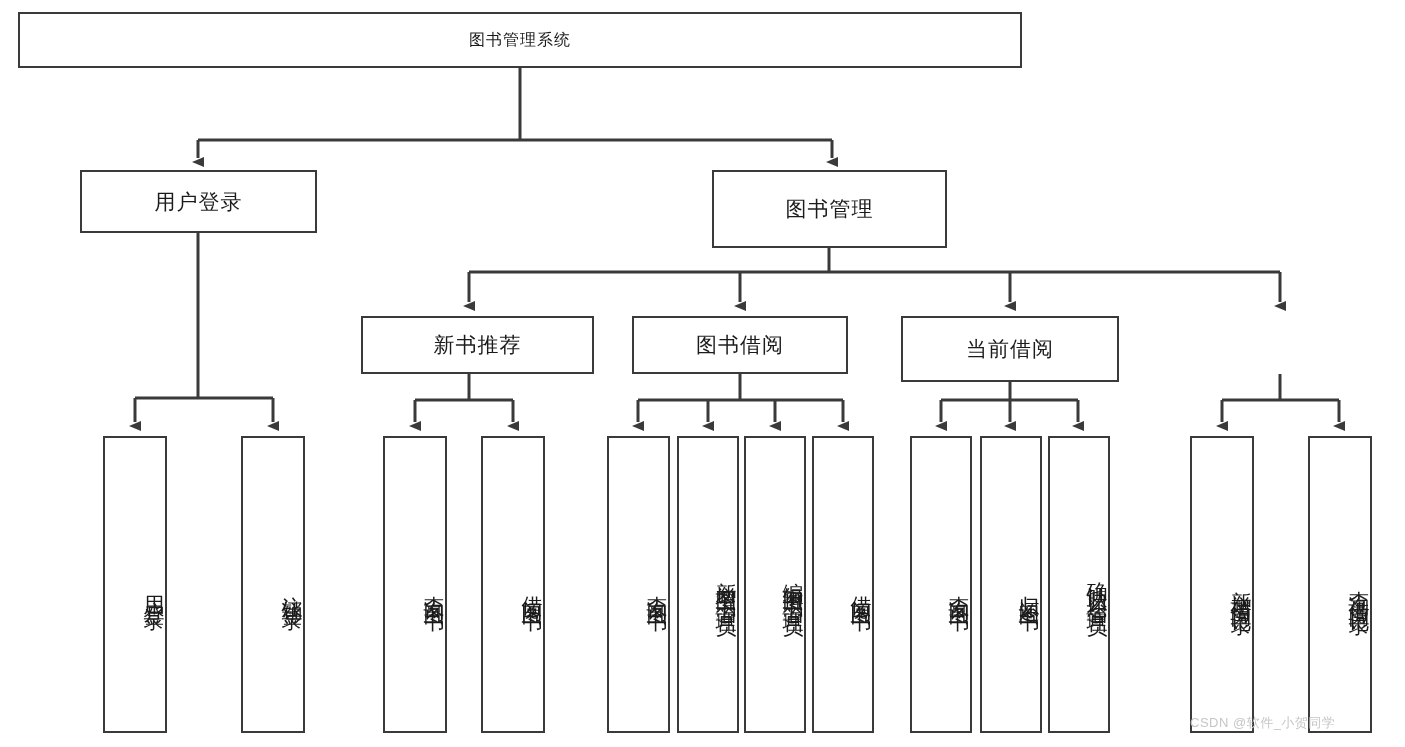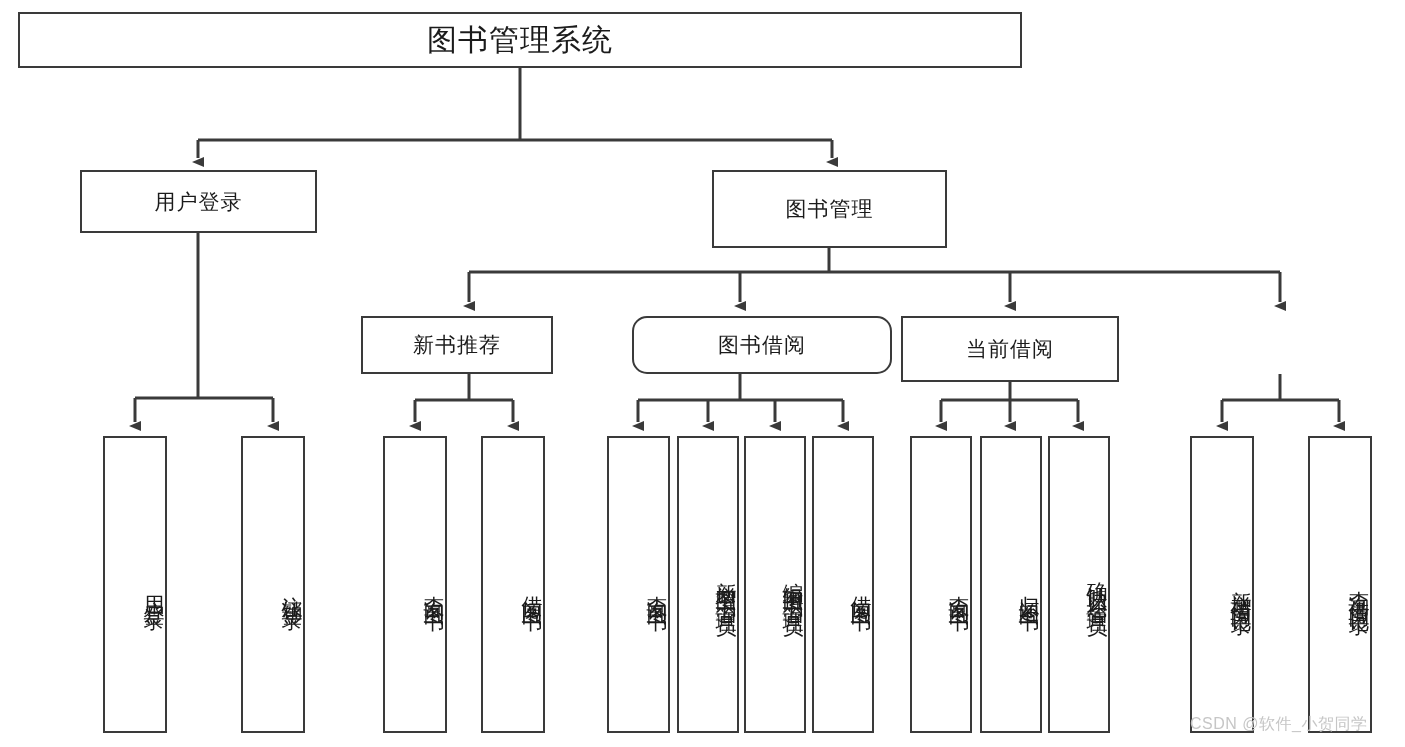--- a/index.html
+++ b/index.html
@@ -24,38 +24,38 @@
     display:flex;
     align-items:center;
     justify-content:center;
     text-align:center;
   }
   .node.h{                       
     font-size:21px;
     letter-spacing:1px;
     line-height:1.2;
   }
-  .node.root{font-size:30px;}
+  .node.root{font-size:16px;}
   .node.v{                       
     writing-mode:vertical-rl;
     text-orientation:upright;
     font-size:21px;
     letter-spacing:5px;
     align-items:flex-start;
     justify-content:center;
     padding-top:8px;
     line-height:1.0;
   }
   .node.v.tall{padding-top:6px;}
 
   
   #watermark{
     position:absolute;
     left:1190px;top:714px;
-    font-size:16px;
+    font-size:13px;
     color:#c6c6c6;
     white-space:nowrap;
     letter-spacing:0.5px;
   }
 </style>
 </head>
 <body>
 
 <div id="canvas">
 
@@ -108,23 +108,23 @@
       <path d="M1339,400 L1339,422" marker-end="url(#ah)"></path>
     </g>
   </svg>
 
   <div class="node h root" style="left:18px;top:12px;width:1004px;height:56px;">图书管理系统</div>
 
   <div class="node h" style="left:80px;top:170px;width:237px;height:63px;">用户登录</div>
 
   <div class="node h" style="left:712px;top:170px;width:235px;height:78px;">图书管理</div>
 
-  <div class="node h" style="left:361px;top:316px;width:192px;height:58px;">新书推荐</div>
+  <div class="node h" style="left:361px;top:316px;width:233px;height:58px;">新书推荐</div>
 
-  <div class="node h" style="left:632px;top:316px;width:260px;height:58px;border-radius:15px;">图书借阅</div>
+  <div class="node h" style="left:632px;top:316px;width:216px;height:58px;">图书借阅</div>
 
   <div class="node h" style="left:901px;top:316px;width:218px;height:66px;">当前借阅</div>
 
 
   <div class="node v" style="left:103px;top:436px;width:64px;height:297px;">用户登录</div>
 
   <div class="node v" style="left:241px;top:436px;width:64px;height:297px;">注销登录</div>
 
   <div class="node v" style="left:383px;top:436px;width:64px;height:297px;">查询图书</div>
 

